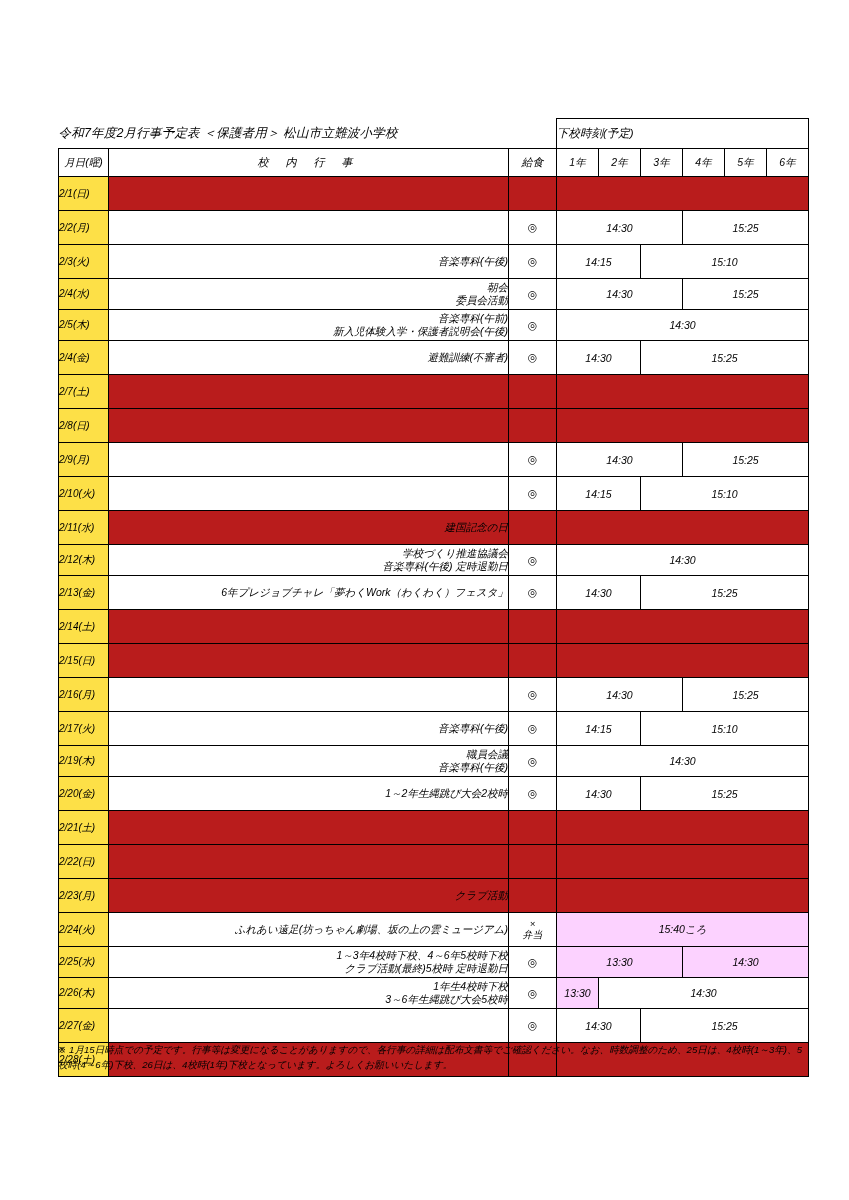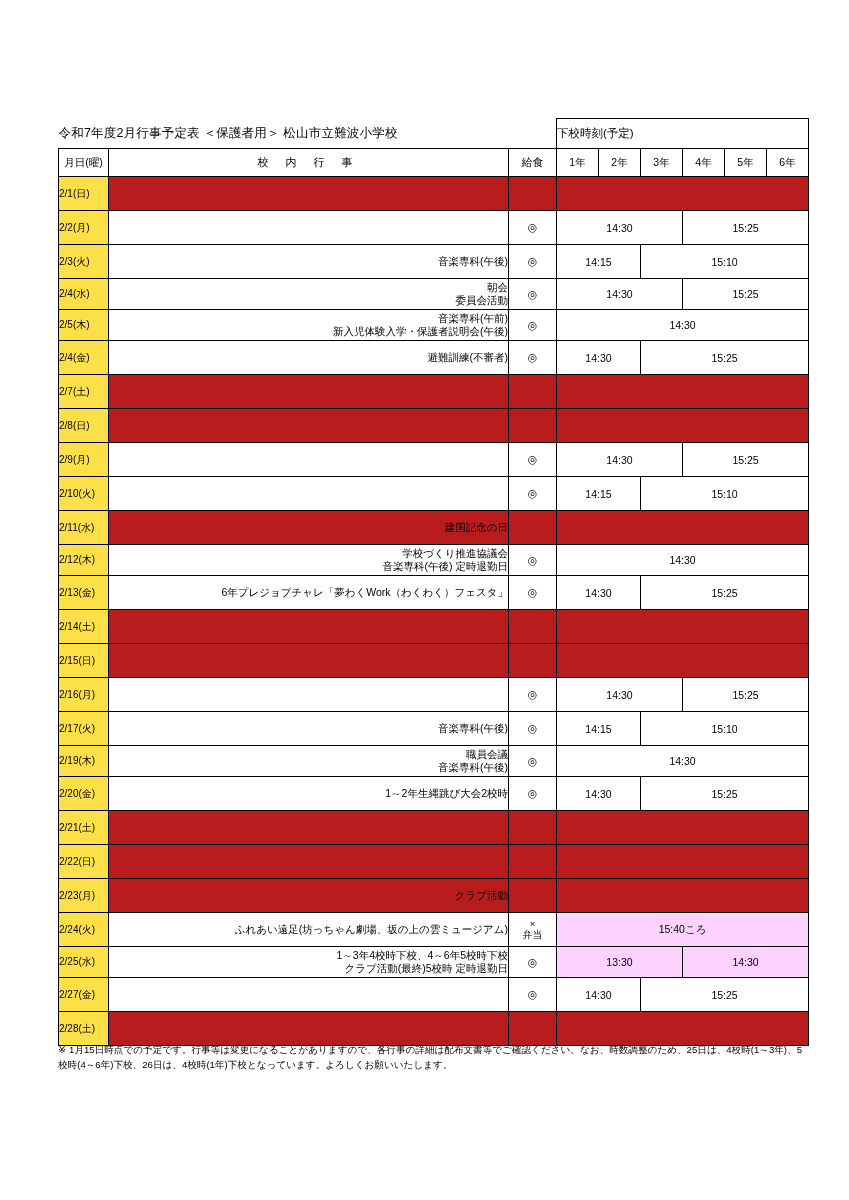--- a/index.html
+++ b/index.html
@@ -7,20 +7,21 @@
     margin: 0; padding: 0;
     background: #ffffff;
     font-family: "Liberation Sans", "DejaVu Sans", sans-serif;
   }
   .page {
     width: 849px;
     height: 1200px;
     position: relative;
     background: #ffffff;
     overflow: hidden;
+    font-style: italic;
   }
   .sheet {
     position: absolute;
     left: 58px;
     top: 118px;
     width: 750px;
   }
   table.cal {
     border-collapse: collapse;
     width: 750px;
@@ -299,20 +300,27 @@
             </td>
             <td class="time pink" colspan="6">15:40ころ</td>
           </tr>
           <tr class="r2">
             <td class="date">2/25(水)</td>
             <td class="event">1～3年4校時下校、4～6年5校時下校<br>クラブ活動(最終)5校時 定時退勤日</td>
             <td class="lunch">◎</td>
             <td class="time pink" colspan="3">13:30</td>
             <td class="time pink" colspan="3">14:30</td>
           </tr>
+          <tr class="r2">
+            <td class="date">2/26(木)</td>
+            <td class="event">1年生4校時下校<br>3～6年生縄跳び大会5校時</td>
+            <td class="lunch">◎</td>
+            <td class="time pink" colspan="1">13:30</td>
+            <td class="time" colspan="5">14:30</td>
+          </tr>
           <tr class="r1">
             <td class="date">2/27(金)</td>
             <td class="event"></td>
             <td class="lunch">◎</td>
             <td class="time" colspan="2">14:30</td>
             <td class="time" colspan="4">15:25</td>
           </tr>
           <tr class="holiday r1">
             <td class="date">2/28(土)</td>
             <td class="event"></td>

